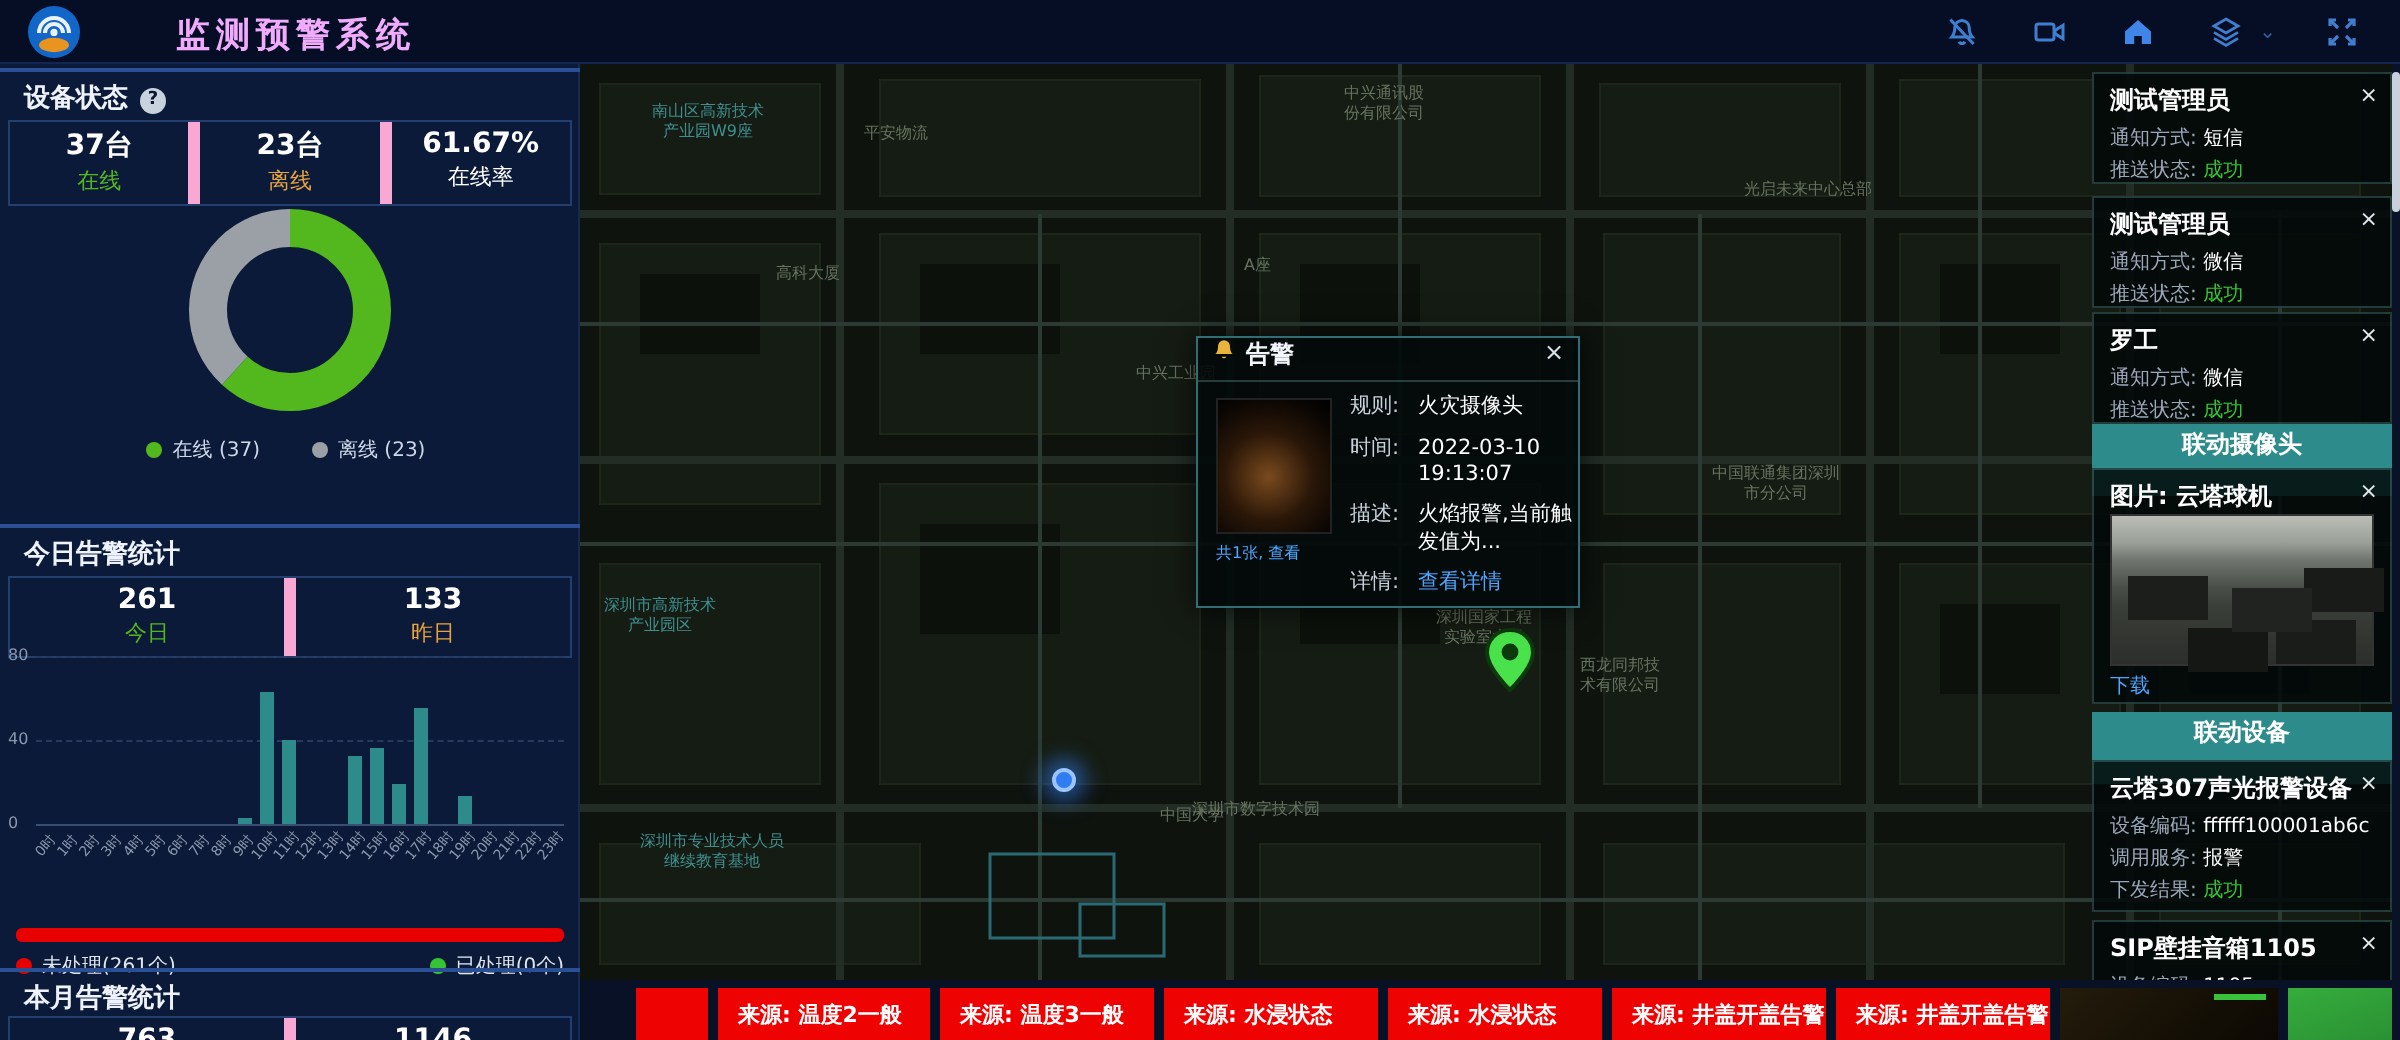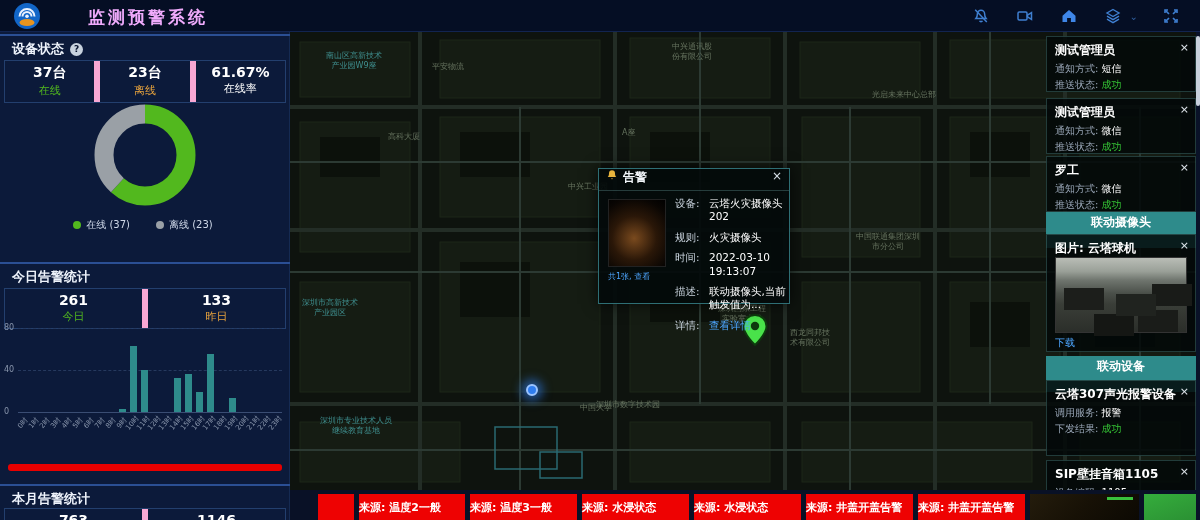--- a/index.html
+++ b/index.html
@@ -75,21 +75,21 @@
   .rheader { position:absolute; left:1046px; width:150px; height:36px; background:#2e8b8b; color:#ffffff; font-size:12px; font-weight:bold; text-align:center; line-height:20px; z-index:5; }
   #cam-photo { position:absolute; left:8px; top:22px; width:132px; height:76px;
      background:linear-gradient(180deg,#b9bdb6 0%,#9aa098 18%,#6f756e 30%,#4a4f49 48%,#3a3e38 62%,#2b2e2a 100%);
      border:1px solid #333; }
   #cam-photo:before { content:""; position:absolute; left:8px; top:30px; width:40px; height:22px; background:#1c1e1b; box-shadow:52px 6px 0 #20231f, 88px -4px 0 #191b18, 30px 26px 0 #151714, 74px 22px 0 #1a1c19; }
   #cam-download { position:absolute; left:8px; top:101px; font-size:10px; color:#4da6ff; cursor:pointer; }
   #camera-card { height:118px; }
 
   
   #bottom-bar { position:absolute; left:290px; top:490px; width:910px; height:30px; background:#091126; z-index:7; display:flex; align-items:flex-start; }
-  .alert-block { height:26px; margin-top:4px; background:#ee0202; color:#ffffff; font-size:11px; font-weight:bold; display:flex; align-items:center; flex:none; cursor:pointer; }
+  .alert-block { height:26px; margin-top:4px; background:#ee0202; color:#ffffff; font-size:11px; font-weight:bold; display:flex; align-items:center; padding-left:10px; flex:none; cursor:pointer; }
   .thumb { height:26px; margin-top:4px; flex:none; cursor:pointer; }
   #thumb-dark { width:109px; margin-left:5px; background:linear-gradient(135deg,#241c0c 0%,#171106 50%,#0c0903 100%); position:relative; }
   #thumb-dark:before { content:""; position:absolute; right:6px; top:3px; width:26px; height:3px; background:#39c13c; }
   #thumb-green { width:58px; margin-left:5px; background:linear-gradient(160deg,#35ad3c,#2a8f33); }
 
   
   #scrollbar { position:absolute; right:0; top:32px; width:4px; height:488px; background:#0a1228; z-index:9; }
   #scroll-thumb { position:absolute; right:0; top:4px; width:4px; height:70px; background:#c8d0dc; border-radius:2px; }
 </style>
 </head>
@@ -319,20 +319,30 @@
       <div class="xlabel" style="left: 210.5px; top: 96px;">17时</div>
       <div class="xlabel" style="left: 221.5px; top: 96px;">18时</div>
       <div class="bar" style="left: 229px; top: 76.35px; height: 13.65px;"></div>
       <div class="xlabel" style="left: 232.5px; top: 96px;">19时</div>
       <div class="xlabel" style="left: 243.5px; top: 96px;">20时</div>
       <div class="xlabel" style="left: 254.5px; top: 96px;">21时</div>
       <div class="xlabel" style="left: 265.5px; top: 96px;">22时</div>
       <div class="xlabel" style="left: 276.5px; top: 96px;">23时</div>
     </div>
   <div id="progress-bar"></div>
+  <div id="progress-legend">
+      <div class="legend-item">
+        <span class="legend-dot" style="background: rgb(232, 0, 0);"></span>
+        <span>未处理(261个)</span>
+      </div>
+      <div class="legend-item">
+        <span class="legend-dot" style="background: rgb(53, 196, 53);"></span>
+        <span>已处理(0个)</span>
+      </div>
+    </div>
 
   <div class="panel-border" style="top:452px"></div>
   <div class="panel-title" style="top:458px">本月告警统计</div>
   <div class="stats-row" style="top:476px; height:44px">
     <div class="stat-cell">
         <div class="stat-value">763</div>
       </div>
     <div class="stat-cell">
         <div class="stat-value">1146</div>
       </div>
@@ -344,34 +354,30 @@
     <svg width="12" height="12" viewBox="0 0 16 16">
         <path d="M8 1.5 a4 4 0 0 1 4 4 c0 3 .9 4.3 1.7 5.2 H2.3 C3.1 9.8 4 8.5 4 5.5 a4 4 0 0 1 4-4 Z M6.5 12.5 a1.6 1.6 0 0 0 3 0 Z" fill="#e8b43d"></path>
       </svg>
     <span id="popup-title">告警</span>
     <span id="popup-close">×</span>
   </div>
   <div id="popup-img"></div>
   <div id="popup-img-caption">共1张, 查看</div>
   <div id="popup-rows">
       <div class="popup-row">
-        <span class="lbl">设备:</span>
-        <span class="val">云塔火灾摄像头202</span>
-      </div>
-      <div class="popup-row">
         <span class="lbl">规则:</span>
         <span class="val">火灾摄像头</span>
       </div>
       <div class="popup-row">
         <span class="lbl">时间:</span>
         <span class="val">2022-03-10 19:13:07</span>
       </div>
       <div class="popup-row">
         <span class="lbl">描述:</span>
-        <span class="val">联动摄像头,当前触发值为...</span>
+        <span class="val">火焰报警,当前触发值为...</span>
       </div>
       <div class="popup-row">
         <span class="lbl">详情:</span>
         <span class="val link">查看详情</span>
       </div>
     </div>
 </div>
 
 <div id="right-cards">
     <div class="rcard" style="top: 36px; height: 56px;">
@@ -396,20 +402,21 @@
     <div class="rcard" id="camera-card" style="top: 234px; height: 118px;">
       <span class="card-close">×</span>
       <div class="card-name">图片: 云塔球机</div>
       <div id="cam-photo"></div>
       <div id="cam-download">下载</div>
     </div>
     <div class="rheader" style="top: 356px;">联动设备</div>
     <div class="rcard" style="top: 380px; height: 76px;">
       <span class="card-close">×</span>
       <div class="card-name">云塔307声光报警设备</div>
+      <div class="card-row"><span class="lbl">设备编码: </span><span class="val">ffffff100001ab6c</span></div>
       <div class="card-row"><span class="lbl">调用服务: </span><span class="val">报警</span></div>
       <div class="card-row"><span class="lbl">下发结果: </span><span class="val ok">成功</span></div>
     </div>
     <div class="rcard" style="top: 460px; height: 50px;">
       <span class="card-close">×</span>
       <div class="card-name">SIP壁挂音箱1105</div>
       <div class="card-row"><span class="lbl">设备编码: </span><span class="val">1105</span></div>
     </div>
   </div>
 

